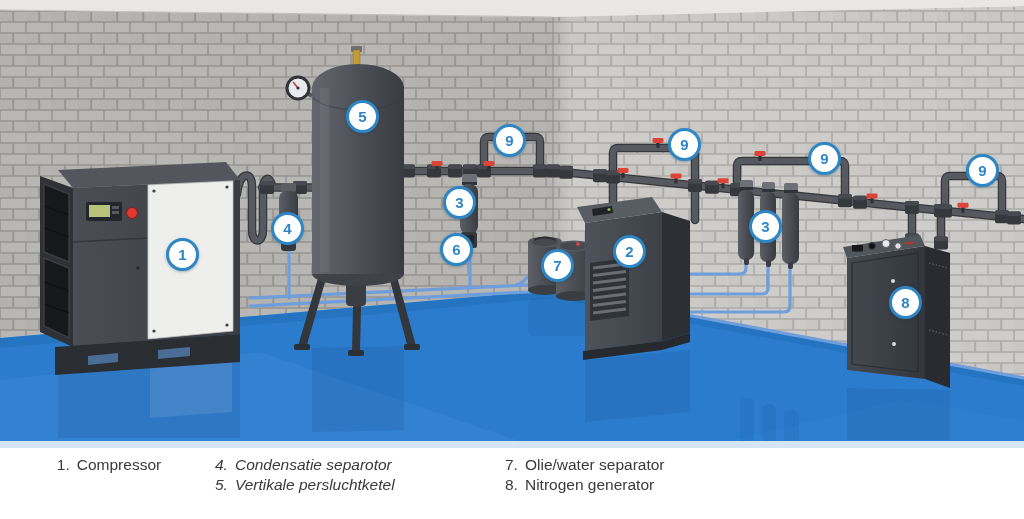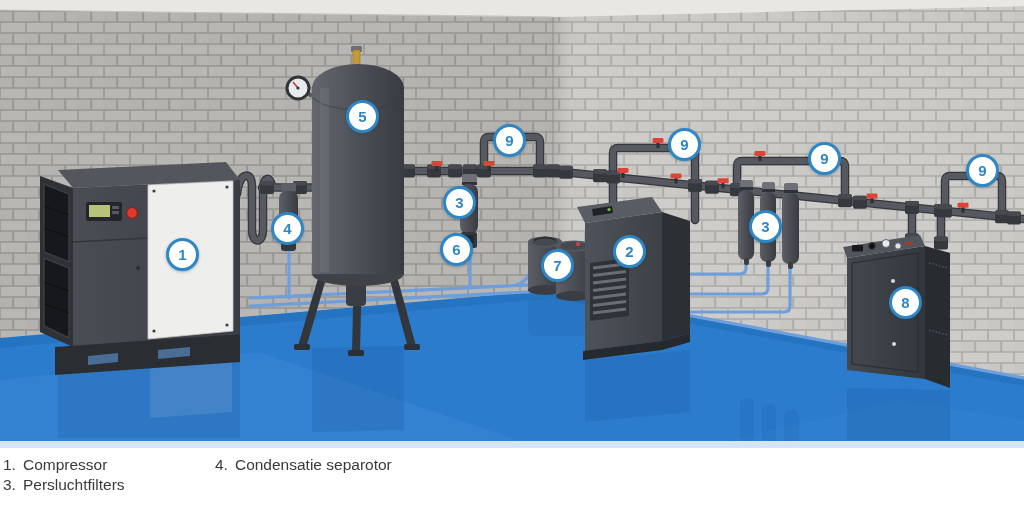--- a/index.html
+++ b/index.html
@@ -5,21 +5,21 @@
   html,body{margin:0;padding:0;background:#ffffff;}
   #stage{position:relative;width:1024px;height:519px;overflow:hidden;background:#fff;
          font-family:"Liberation Sans",sans-serif;}
   #scene-wrap{position:absolute;left:0;top:0;width:1024px;height:448px;}
   .badge{position:absolute;width:27px;height:27px;border:3.5px solid #2e86c5;border-radius:50%;
          background:#ffffff;color:#2e86c5;font:700 15px/27px "Liberation Sans",sans-serif;
          text-align:center;box-shadow:0 1px 3px rgba(30,60,90,.35);}
   .legend{position:absolute;left:0;top:448px;width:1024px;height:71px;background:#ffffff;
           display:flex;box-sizing:border-box;padding:7px 0 0 3px;color:#3a3a3a;}
   .lg-col{display:flex;flex-direction:column;}
-  .lg-col1{width:212px;} .lg-col2{width:290px;} .lg-col3{flex:1;}
+  .lg-col1{width:212px;text-align:center;} .lg-col2{width:290px;font-style:italic;} .lg-col3{flex:1;}
   .lg-row{height:20px;line-height:20px;font-size:15.5px;white-space:nowrap;}
   .lg-num{margin-right:7px;}
 </style>
 </head>
 <body>
 
 <div id="stage">
   <div id="scene-wrap">
   <svg width="1024" height="448" viewBox="0 0 1024 448" xmlns="http://www.w3.org/2000/svg">
     <defs>
@@ -342,21 +342,23 @@
   <div class="badge" style="left:889px;top:286px;"><span>8</span></div>
   <div class="badge" style="left:493px;top:124px;"><span>9</span></div>
   <div class="badge" style="left:668px;top:128px;"><span>9</span></div>
   <div class="badge" style="left:808px;top:142px;"><span>9</span></div>
   <div class="badge" style="left:966px;top:154px;"><span>9</span></div>
   </div>
 
   <div class="legend">
     <div class="lg-col lg-col1">
       <div class="lg-row"><span class="lg-num">1.</span><span>Compressor</span></div>
-      <div class="lg-row"><span class="lg-num">3.</span><span>Persluchtfilters</span></div>
     </div>
     <div class="lg-col lg-col2">
       <div class="lg-row"><span class="lg-num">4.</span><span>Condensatie separotor</span></div>
+      <div class="lg-row"><span class="lg-num">5.</span><span>Vertikale persluchtketel</span></div>
     </div>
     <div class="lg-col lg-col3">
+      <div class="lg-row"><span class="lg-num">7.</span><span>Olie/water separator</span></div>
+      <div class="lg-row"><span class="lg-num">8.</span><span>Nitrogen generator</span></div>
     </div>
   </div>
 </div>
 
 </body></html>

